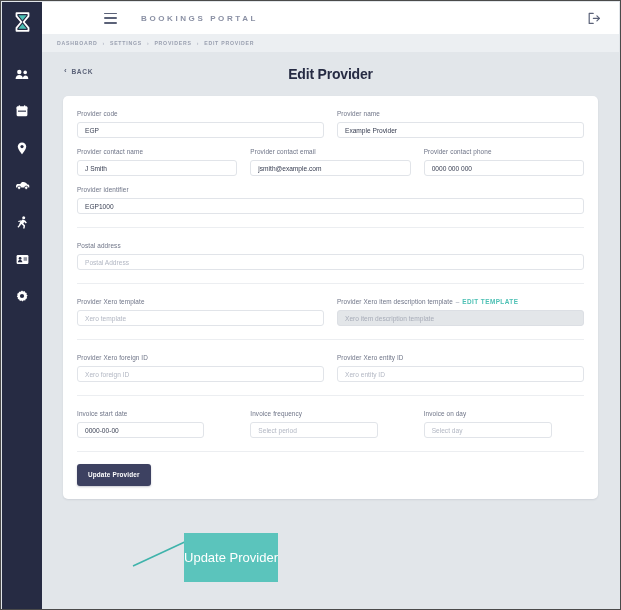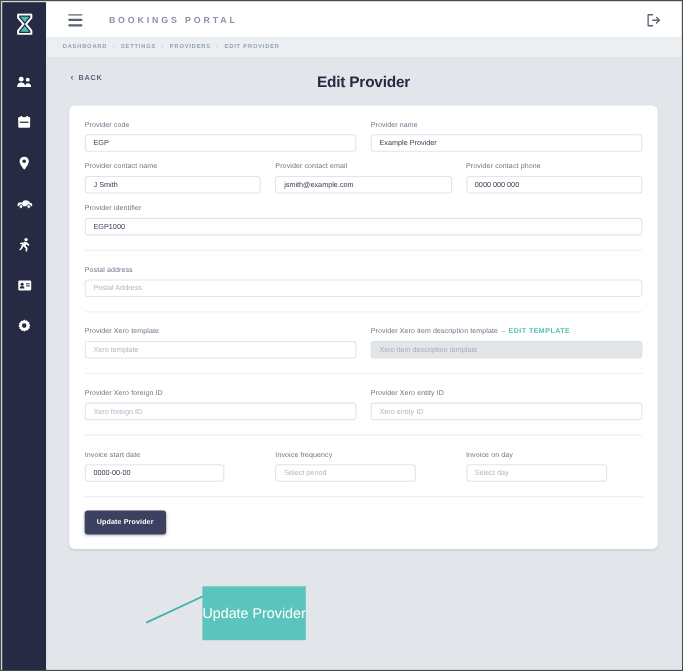--- a/index.html
+++ b/index.html
@@ -36,20 +36,21 @@
     display:flex;align-items:center;justify-content:center;
     cursor:pointer;
   }
   .nav-item svg{display:block;}
   
   .topbar{
     position:absolute;left:41px;top:1px;right:1px;height:32px;
     background:#ffffff;
     display:flex;align-items:center;
     border-bottom:1px solid #e4e7eb;
+    padding-left:42px;
   }
   .hamburger{
     margin-left:20px;width:13px;height:11px;
     display:flex;flex-direction:column;justify-content:space-between;
     cursor:pointer;
   }
   .hamburger i{display:block;height:1.6px;background:#5b6278;border-radius:1px;}
   .app-title{
     margin-left:24px;
     font-size:8px;letter-spacing:2.6px;color:#8a90a4;font-weight:600;

